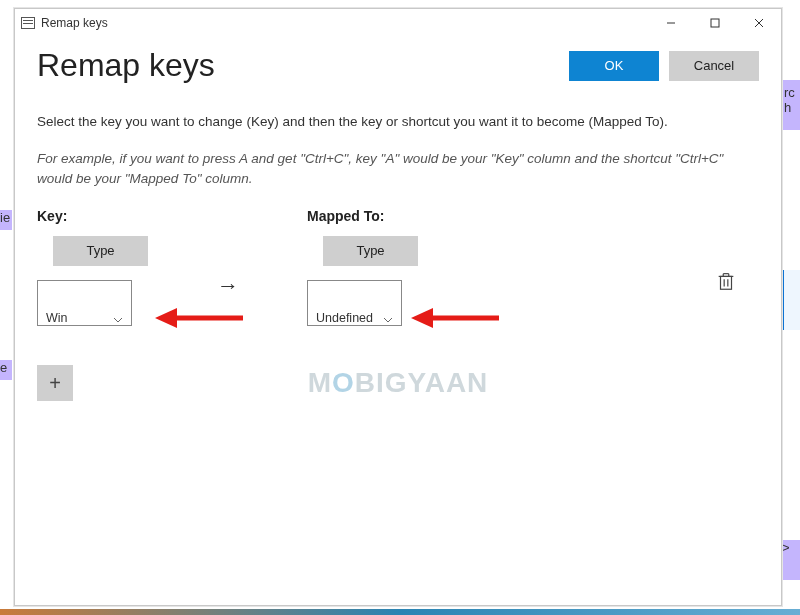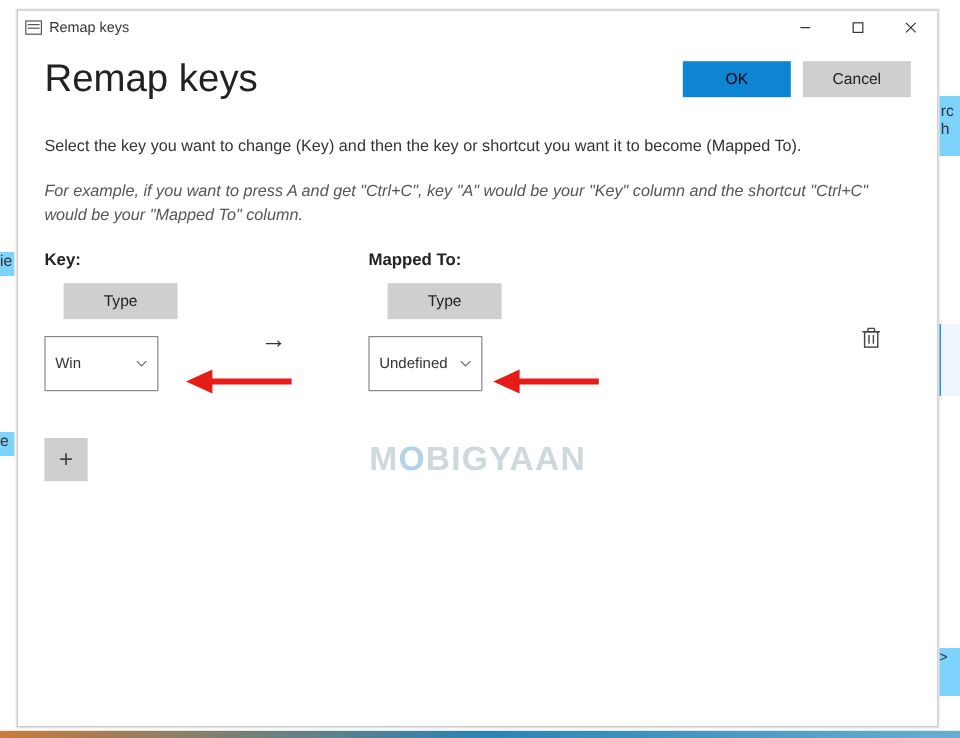--- a/index.html
+++ b/index.html
@@ -6,21 +6,21 @@
     body {
       font-family: "Segoe UI", Arial, sans-serif;
       background: #fff;
       width: 800px;
       height: 615px;
       position: relative;
       overflow: hidden;
     }
     .background-fragment {
       position: absolute;
-      background: #7dd3fc;
+      background: #c4b5fd;
       color: #333;
       font-size: 13px;
     }
     .bg-top-right { right: 0; top: 80px; width: 18px; height: 50px; padding: 5px 2px; }
     .bg-left { left: 0; top: 210px; width: 12px; height: 20px; }
     .bg-left2 { left: 0; top: 360px; width: 12px; height: 20px; }
     .bg-bottom-right { right: 0; top: 540px; width: 18px; height: 40px; }
     .bg-right-block { right: 0; top: 270px; width: 18px; height: 60px; border-left: 2px solid #0b72d2; background: #eef6fe; }
     .bg-bottom-strip {
       position: absolute;
@@ -99,21 +99,21 @@
     .btn {
       width: 90px;
       height: 30px;
       font-size: 13px;
       border: none;
       display: flex;
       align-items: center;
       justify-content: center;
       cursor: pointer;
     }
-    .btn-primary { background: #0e84d2; color: #000000; }
+    .btn-primary { background: #0e84d2; color: #ffffff; }
     .btn-secondary { background: #cfcfcf; color: #222; }
     .instruction {
       font-size: 13.5px;
       color: #333;
       margin-bottom: 20px;
     }
     .example {
       font-size: 13.5px;
       color: #555;
       font-style: italic;
@@ -146,21 +146,21 @@
       border: none;
       margin-bottom: 14px;
       margin-left: 16px;
     }
     .dropdown {
       width: 95px;
       height: 46px;
       border: 1px solid #888;
       background: #fff;
       display: flex;
-      align-items: center;
+      align-items: flex-end;
       justify-content: space-between;
       padding: 0 8px;
       font-size: 12.5px;
       color: #333;
     }
     .chevron {
       width: 10px; height: 10px;
     }
     .arrow-between {
       position: absolute;

